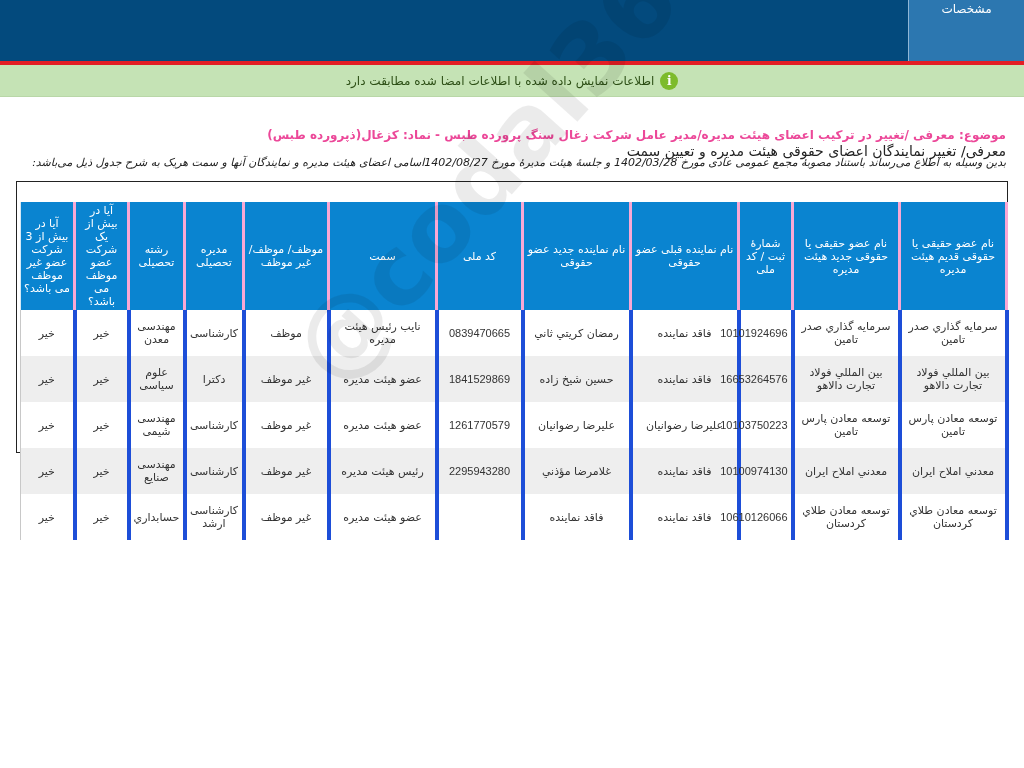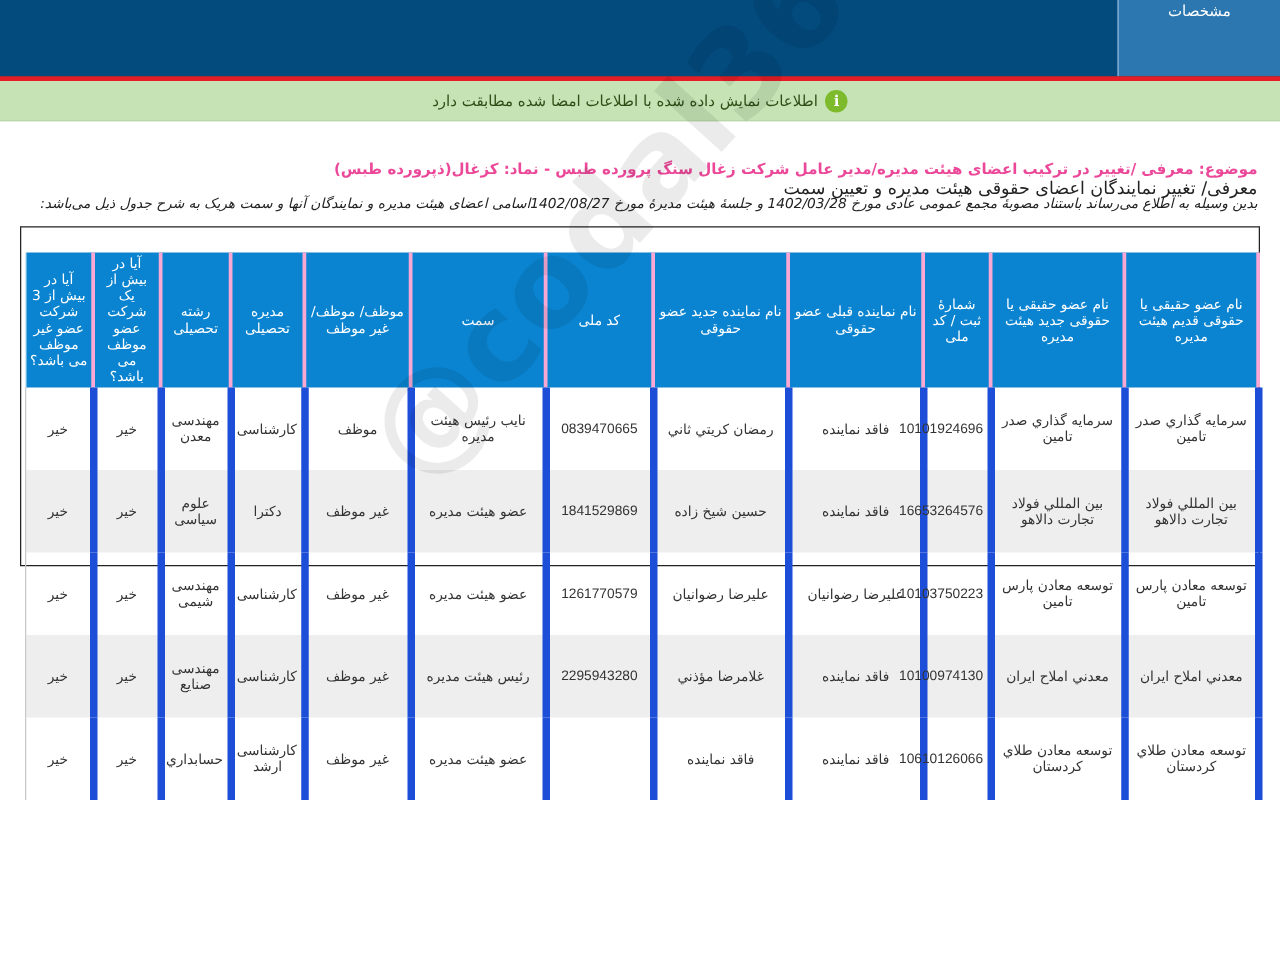--- a/index.html
+++ b/index.html
@@ -1,33 +1,33 @@
 <!DOCTYPE html>
 <html><head>
 <meta charset="utf-8">
 <style>
   * { box-sizing: border-box; margin: 0; padding: 0; }
   html, body { width: 1024px; height: 768px; background: #ffffff; overflow: hidden; }
   body { font-family: "DejaVu Sans", sans-serif; font-size: 11px; color: #222; position: relative; }
 
   .topbar { position: absolute; left: 0; top: 0; width: 1024px; height: 62px; background: #034a7d; }
-  .topbar-tab { position: absolute; right: 0; top: 0; width: 130px; height: 61px; background: #2c77b0; border-left: 1px solid #8fb6d6; color: #fff; font-size: 12px; text-align: center; padding-top: 2px; direction: rtl; }
+  .topbar-tab { position: absolute; right: 0; top: 0; width: 116px; height: 61px; background: #2c77b0; border-left: 1px solid #8fb6d6; color: #fff; font-size: 12px; text-align: center; padding-top: 2px; direction: rtl; }
   .redline { position: absolute; left: 0; top: 61px; width: 1024px; height: 4px; background: #e31e24; }
 
   .infobar { position: absolute; left: 0; top: 65px; width: 1024px; height: 32px; background: #c5e3b5; border-bottom: 1px solid #b9d7a8; direction: rtl; display: flex; justify-content: center; align-items: center; gap: 6px; color: #2d4f16; font-size: 12px; }
   .info-icon { width: 18px; height: 18px; border-radius: 50%; background: #7dbb2c; color: #fff; font-weight: bold; font-size: 12px; display: flex; align-items: center; justify-content: center; font-family: "DejaVu Serif", serif; }
 
   .subject { position: absolute; right: 18px; top: 128px; direction: rtl; font-weight: bold; font-size: 12px; color: #ec4899; }
   .line2 { position: absolute; right: 18px; top: 143px; direction: rtl; font-size: 14px; color: #222; }
   .line3 { position: absolute; right: 18px; top: 156px; direction: rtl; font-size: 11px; color: #222; white-space: nowrap; font-style: italic; }
 
   .table-frame { position: absolute; left: 16px; top: 181px; width: 992px; height: 272px; border: 1px solid #222; background: #fff; }
   table.board { position: absolute; left: 3px; top: 20px; width: 986px; border-collapse: collapse; direction: rtl; table-layout: fixed; }
   table.board th { background: #0a84d0; color: #fff; font-weight: normal; font-size: 11px; line-height: 13px; text-align: center; vertical-align: middle; border-left: 1px solid #d4e8f6; border-right: 3px solid #f9a8d4; padding: 2px 3px; height: 86px; }
-  table.board td { font-size: 11px; line-height: 13px; text-align: center; vertical-align: middle; border-left: 1px solid #c8c8c8; border-right: 6px solid #1d4ed8; padding: 20px 3px; height: 32px; color: #333; }
+  table.board td { font-size: 11px; line-height: 13px; text-align: center; vertical-align: middle; border-left: 1px solid #c8c8c8; border-right: 4px solid #1d4ed8; padding: 10px 3px; height: 32px; color: #333; }
   table.board tr.alt td { background: #eeeeee; }
   table.board td.num { font-family: Liberation Sans, sans-serif; margin-top: 33px; }
 
   .watermark { position: absolute; left: 270px; top: 330px; width: 500px; height: 110px; transform: rotate(-48deg); transform-origin: left top; font-size: 96px; font-weight: bold; color: rgba(0,0,0,0.08); white-space: nowrap; pointer-events: none; font-family: "DejaVu Sans", sans-serif; }
 </style>
 </head>
 <body>
 
 <div class="topbar">
   <div class="topbar-tab">

